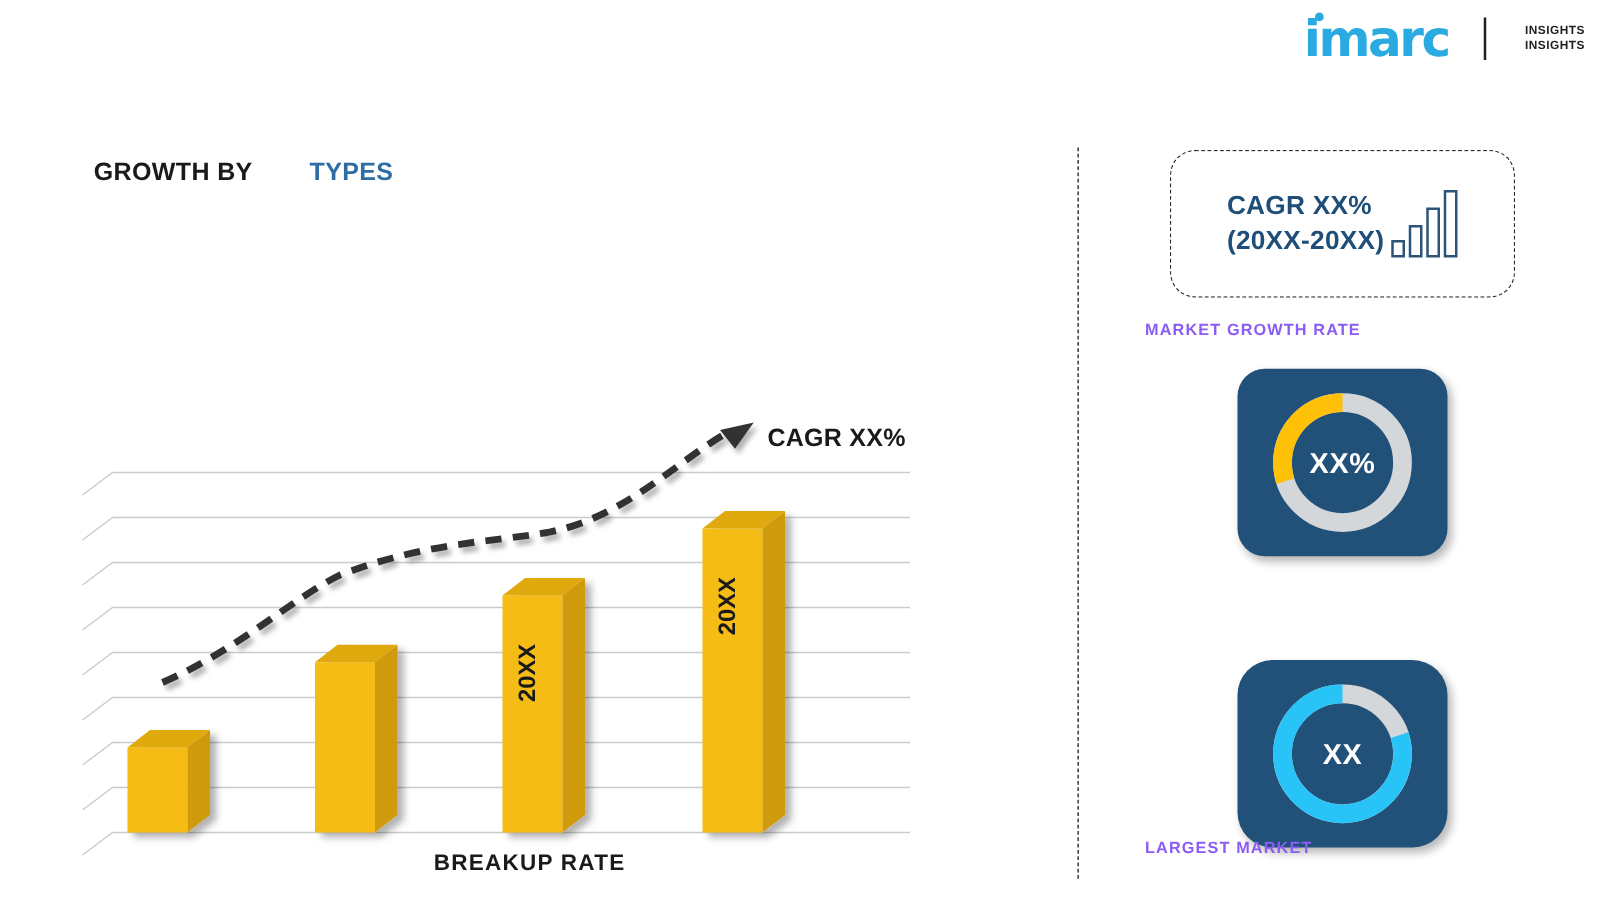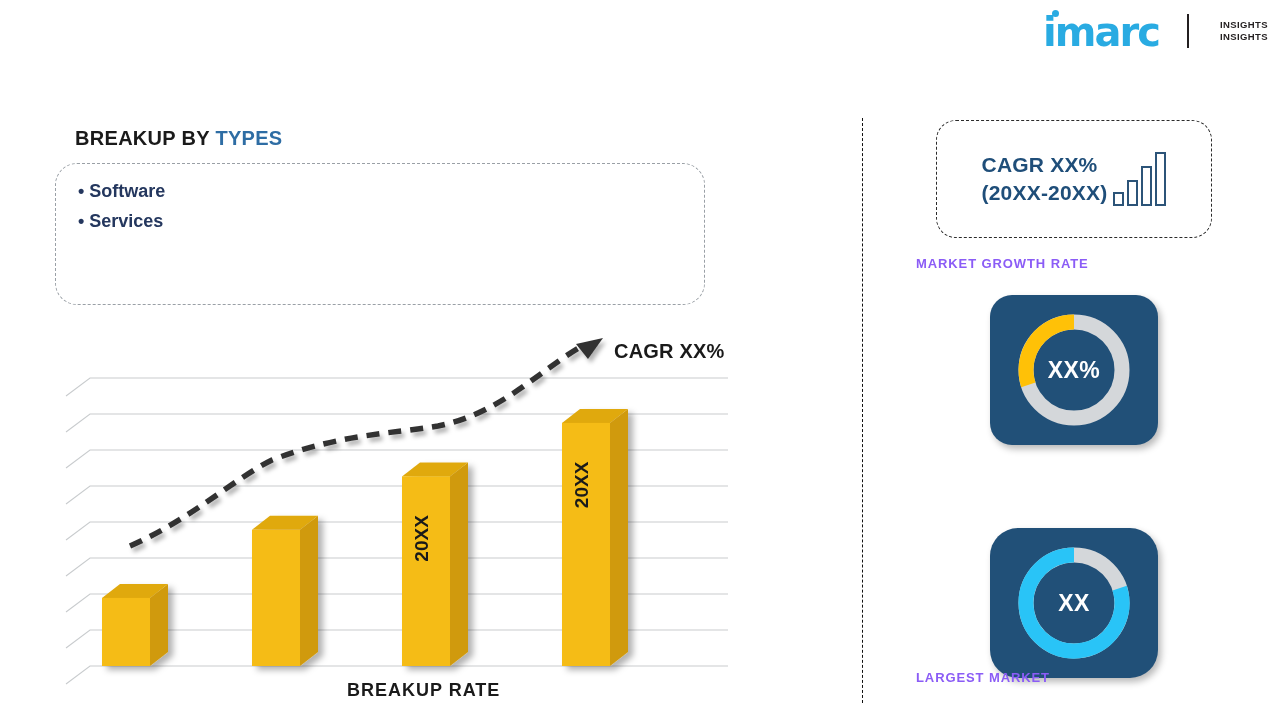--- a/index.html
+++ b/index.html
@@ -30,21 +30,21 @@
   
   .main-title{
     position:absolute;left:46px;top:58px;
     font-size:31px;font-weight:bold;color:#1A1A1A;letter-spacing:.2px;
     font-family:"Liberation Sans",sans-serif;
   }
   .sub-title{
     position:absolute;left:75px;top:127px;
     font-size:20px;font-weight:bold;color:#1A1A1A;letter-spacing:.3px;
   }
-  .sub-title .hl{color:#2E6DA4;}
+  .sub-title .hl{color:#2E6DA4;margin-left:40px;}
 
   
   .bullet-box{
     position:absolute;left:55px;top:163px;width:650px;height:142px;
     border:1.3px dashed #9AA0A6;border-radius:22px;box-sizing:border-box;
     background:#fff;
   }
   .bullet-list{position:absolute;left:22px;top:12px;}
   .bullet-item{
     font-size:18px;font-weight:bold;color:#24375E;line-height:30px;
@@ -115,34 +115,24 @@
       <span class="logo-word">imarc</span>
     </div>
     <div class="logo-bar"></div>
     <div class="logo-tag">
       <span>INSIGHTS</span>
       <span>INSIGHTS</span>
     </div>
   </div>
 
   <div class="sub-title">
-    <span>BREAKUP BY</span>
+    <span>GROWTH BY</span>
     <span class="hl">TYPES</span>
   </div>
 
-  <div class="bullet-box">
-    <div class="bullet-list">
-      <div class="bullet-item">
-        <span class="dot">•</span><span>Software</span>
-      </div>
-      <div class="bullet-item">
-        <span class="dot">•</span><span>Services</span>
-      </div>
-    </div>
-  </div>
 
   <div class="chart">
     <svg id="chart-svg" width="700" height="380" viewBox="0 0 700 380">
       <defs>
         <filter id="barshadow" x="-40%" y="-40%" width="200%" height="200%">
           <feDropShadow dx="5" dy="4" stdDeviation="3" flood-color="#000" flood-opacity="0.30"></feDropShadow>
         </filter>
         <filter id="lineshadow" x="-30%" y="-30%" width="180%" height="180%">
           <feDropShadow dx="3" dy="4" stdDeviation="2.2" flood-color="#000" flood-opacity="0.30"></feDropShadow>
         </filter>

